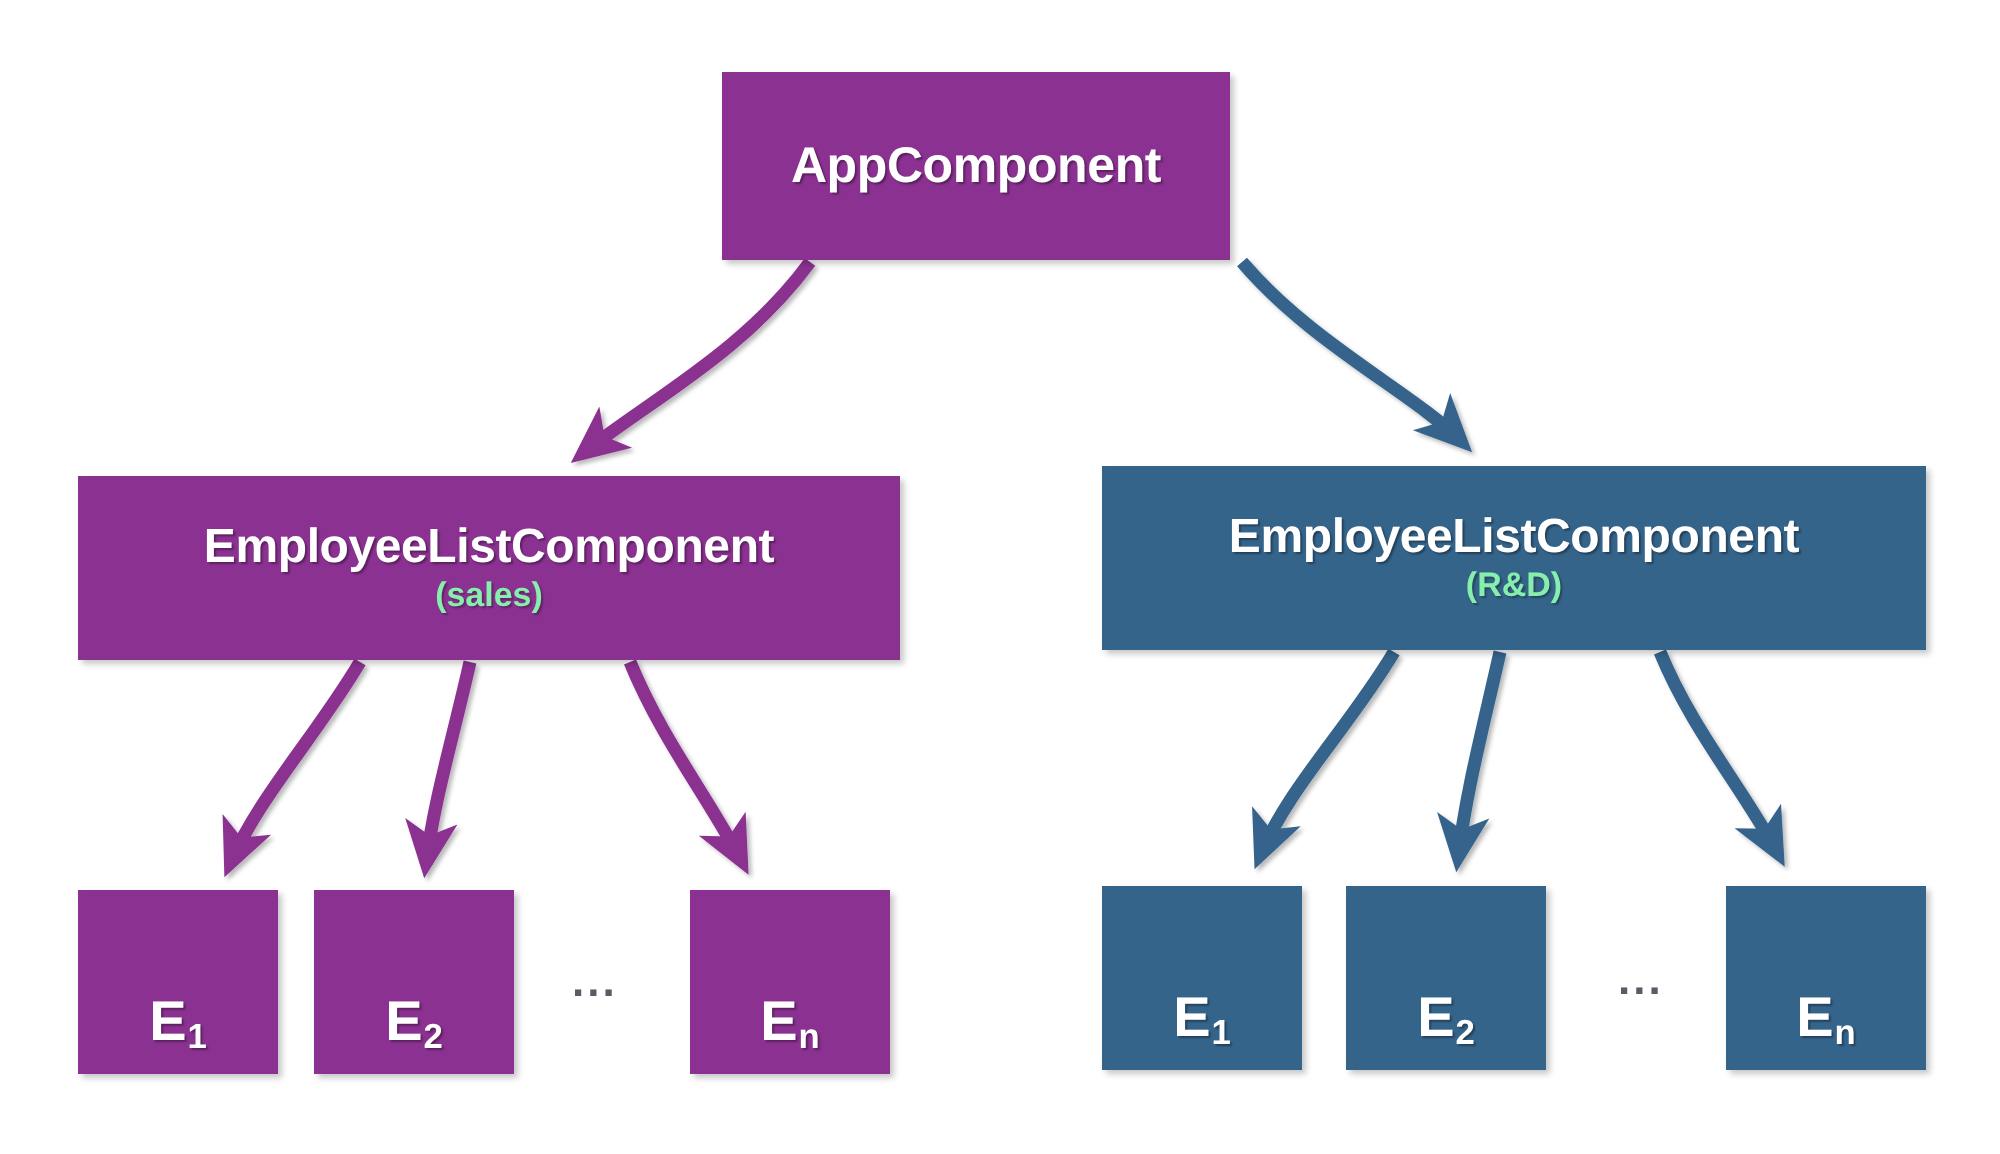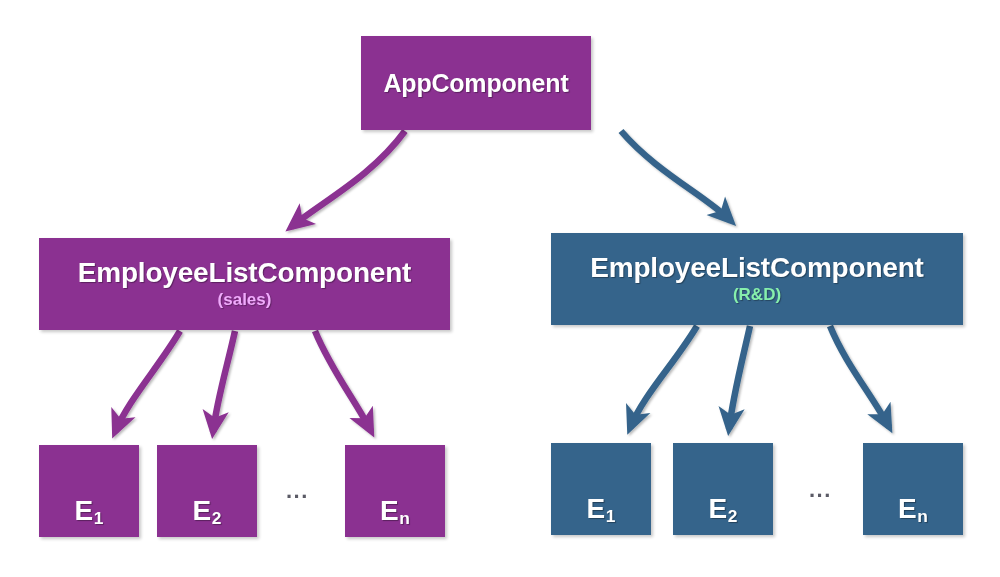--- a/index.html
+++ b/index.html
@@ -43,27 +43,27 @@
 
   .node-title {
     font-weight: bold;
     letter-spacing: -0.2px;
     line-height: 1.05;
     text-shadow: 1px 1px 1px rgba(0,0,0,0.35);
   }
   .node-sub {
     font-weight: bold;
     line-height: 1.1;
-    color: #f0abfc;
+    color: #86efac;
     text-shadow: 1px 1px 1px rgba(0,0,0,0.30);
   }
   .node.blue .node-sub { color: #86efac; }
 
   #node-app .node-title { font-size: 25px; }
-  .parent-node .node-title { font-size: 28px; }
+  .parent-node .node-title { font-size: 24px; }
   .parent-node .node-sub { font-size: 17px; margin-top: 3px; }
 
   .leaf-node {
     width: 100px;
     height: 92px;
   }
   .leaf-label {
     font-size: 28px;
     font-weight: bold;
     text-shadow: 1px 1px 1px rgba(0,0,0,0.35);
@@ -115,21 +115,21 @@
       <path d="M 180 331 C 158 368 129 399 115 432" fill="none" stroke="#8B3191" stroke-width="6.5" marker-end="url(#arrow-purple)"></path>
       <path d="M 235 331 C 226 371 217 400 213 432" fill="none" stroke="#8B3191" stroke-width="6.5" marker-end="url(#arrow-purple)"></path>
       <path d="M 315 331 C 331 370 355 400 371 431" fill="none" stroke="#8B3191" stroke-width="6.5" marker-end="url(#arrow-purple)"></path>
 
       <path d="M 697 326 C 675 363 644 394 630 428" fill="none" stroke="#35648B" stroke-width="6.5" marker-end="url(#arrow-blue)"></path>
       <path d="M 750 326 C 741 366 733 396 729 429" fill="none" stroke="#35648B" stroke-width="6.5" marker-end="url(#arrow-blue)"></path>
       <path d="M 830 326 C 846 365 872 395 889 427" fill="none" stroke="#35648B" stroke-width="6.5" marker-end="url(#arrow-blue)"></path>
     </g>
   </svg>
 
-  <div class="node purple" id="node-app" style="left:361px; top:36px; width:230px; height:94px;">
+  <div class="node purple" id="node-app" style="left:361px; top:36px; width:254px; height:94px;">
     <span class="node-title">AppComponent</span>
   </div>
 
   <div class="node purple parent-node" style="left:39px; top:238px; width:411px; height:92px;">
     <span class="node-title">EmployeeListComponent</span>
     <span class="node-sub">(sales)</span>
   </div>
 
   <div class="node purple leaf-node" style="left:39px; top:445px;">
     <span class="leaf-label">

